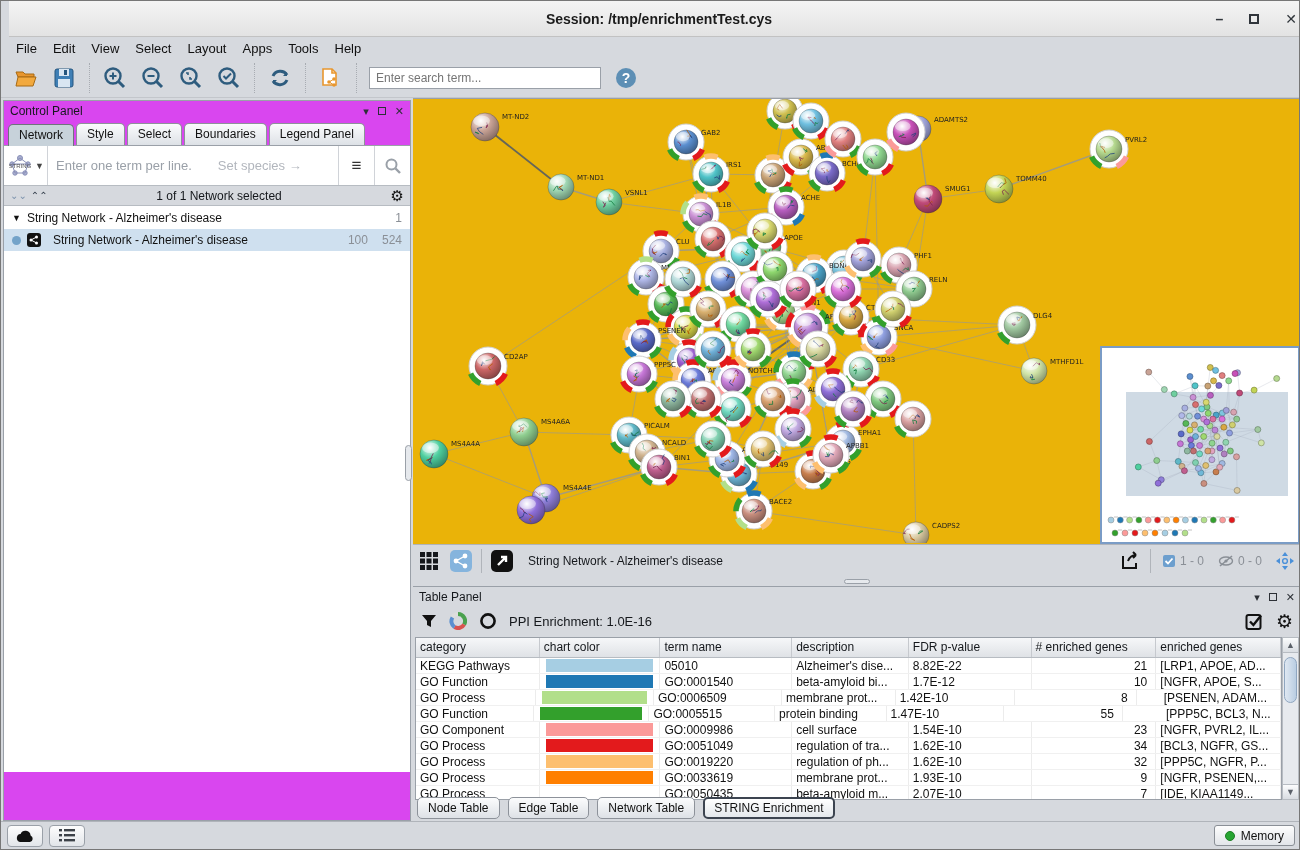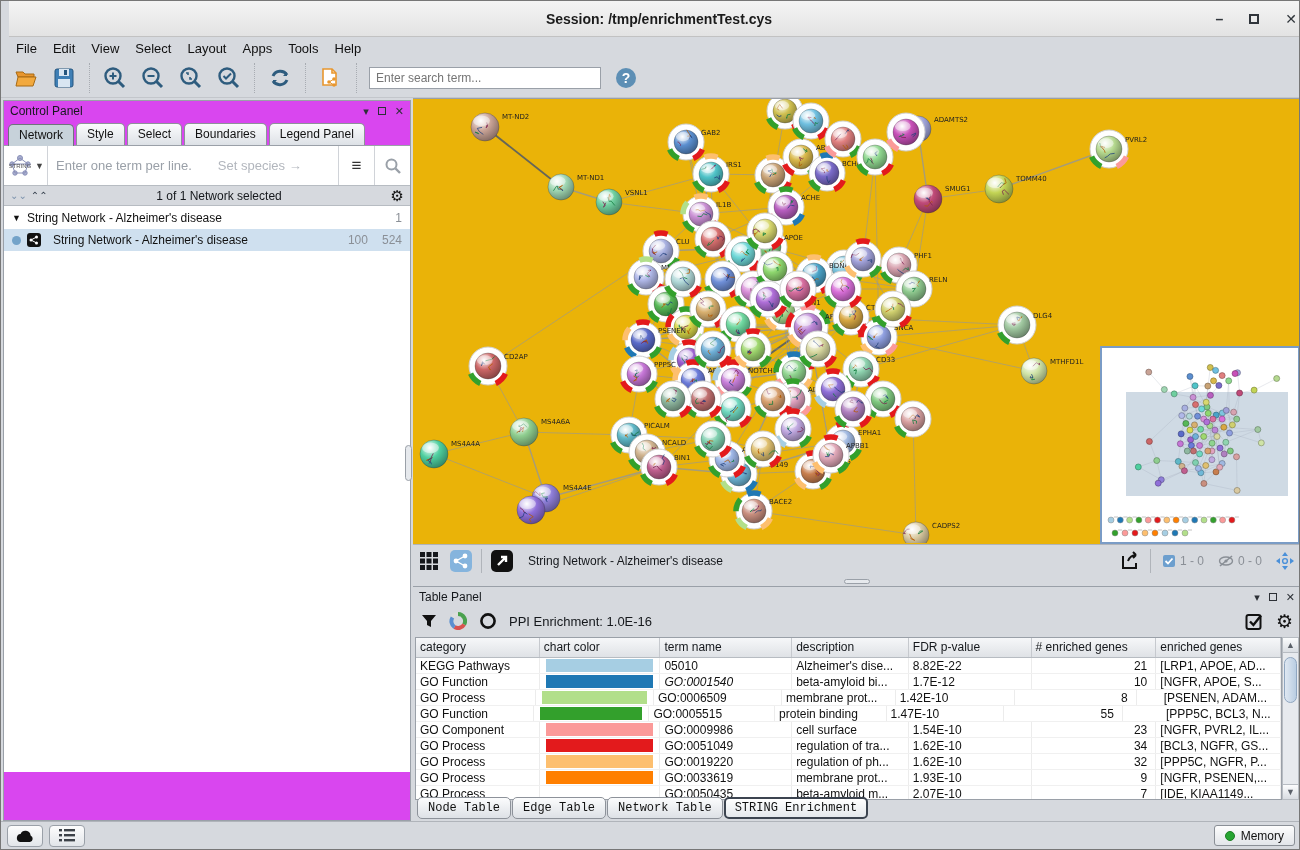--- a/index.html
+++ b/index.html
@@ -56,21 +56,21 @@
   .thead{display:flex;height:20px;background:linear-gradient(#f6f7f9,#dfe2e6);border-bottom:1px solid #b7bcc2;}
   .th{font-size:12px;color:#15181c;padding:2px 4px;border-right:1px solid #c6c9ce;overflow:hidden;white-space:nowrap;}
   .trow{display:flex;height:16px;border-bottom:1px solid #f0f0f0;background:#fff;}
   .td{font-size:12px;padding:0 4px;border-right:1px solid #ececec;overflow:hidden;white-space:nowrap;line-height:16px;}
   .td.num{text-align:right;padding-right:8px;}
   .swatch{margin:1px 2px;flex:1;}
   #tbl-scroll{position:absolute;right:2px;top:50px;width:17px;height:163px;background:#e7eaee;border:1px solid #b7bcc2;display:flex;flex-direction:column;align-items:center;}
   #tbl-scroll .arrow{width:15px;height:15px;font-size:9px;color:#5a6068;display:flex;align-items:center;justify-content:center;background:linear-gradient(#fbfcfd,#d9dde2);border-bottom:1px solid #b7bcc2;}
   #tbl-scroll .arrow.down{margin-top:auto;border-top:1px solid #b7bcc2;border-bottom:none;}
   #tbl-scroll .thumb{width:13px;height:46px;margin-top:4px;background:linear-gradient(90deg,#dfe8f2,#b9cde2);border:1px solid #8fa6c0;border-radius:7px;}
-  .tp-tabs{position:absolute;left:4px;bottom:2px;display:flex;gap:1px;align-items:flex-end;font-family:Liberation Mono, monospace;}
+  .tp-tabs{position:absolute;left:4px;bottom:2px;display:flex;gap:8px;align-items:flex-end;}
   .tp-tab{font-size:12px;padding:3px 10px;border:1px solid #8d929a;border-radius:5px 5px 5px 5px;background:linear-gradient(#fbfcfd,#dde1e6);}
   .tp-tab.active{border:2px solid #3c4450;background:linear-gradient(#ffffff,#e4e8ec);padding:2px 9px;}
   
   #statusbar{position:absolute;left:0;bottom:0;width:1300px;height:28px;background:#d6d9de;border-top:1px solid #b0b4ba;display:flex;align-items:center;padding:0 6px;gap:6px;}
   .sb-btn{width:36px;height:22px;border:1px solid #9aa0a8;border-radius:4px;background:linear-gradient(#fdfdfd,#e2e5e9);display:flex;align-items:center;justify-content:center;}
   #memory-btn{margin-left:auto;height:21px;border:1px solid #8a8f96;border-radius:3px;background:linear-gradient(#fdfdfd,#e2e5e9);display:flex;align-items:center;gap:6px;font-size:12px;padding:0 10px;}
   #memory-btn .dot{width:10px;height:10px;border-radius:50%;background:#27a532;border:1px solid #1d7d26;}
   svg{display:block;}
 </style>
 </head>
@@ -2275,21 +2275,21 @@
           <div class="td" style="width: 117px;">Alzheimer's dise...</div>
           <div class="td" style="width: 123px;">8.82E-22</div>
           <div class="td num" style="width: 125px;">21</div>
           <div class="td" style="width: 125px;">[LRP1, APOE, AD...</div>
         </div>
         <div class="trow">
           <div class="td" style="width: 124px;">GO Function</div>
           <div class="td" style="width: 121px; display: flex;">
             <div class="swatch" style="background: rgb(31, 120, 180);"></div>
           </div>
-          <div class="td" style="width: 132px; font-style: italic;">GO:0001540</div>
+          <div class="td" style="width: 132px;">GO:0001540</div>
           <div class="td" style="width: 117px;">beta-amyloid bi...</div>
           <div class="td" style="width: 123px;">1.7E-12</div>
           <div class="td num" style="width: 125px;">10</div>
           <div class="td" style="width: 125px;">[NGFR, APOE, S...</div>
         </div>
         <div class="trow">
           <div class="td" style="width: 124px;">GO Process</div>
           <div class="td" style="width: 121px; display: flex;">
             <div class="swatch" style="background: rgb(178, 223, 138);"></div>
           </div>

